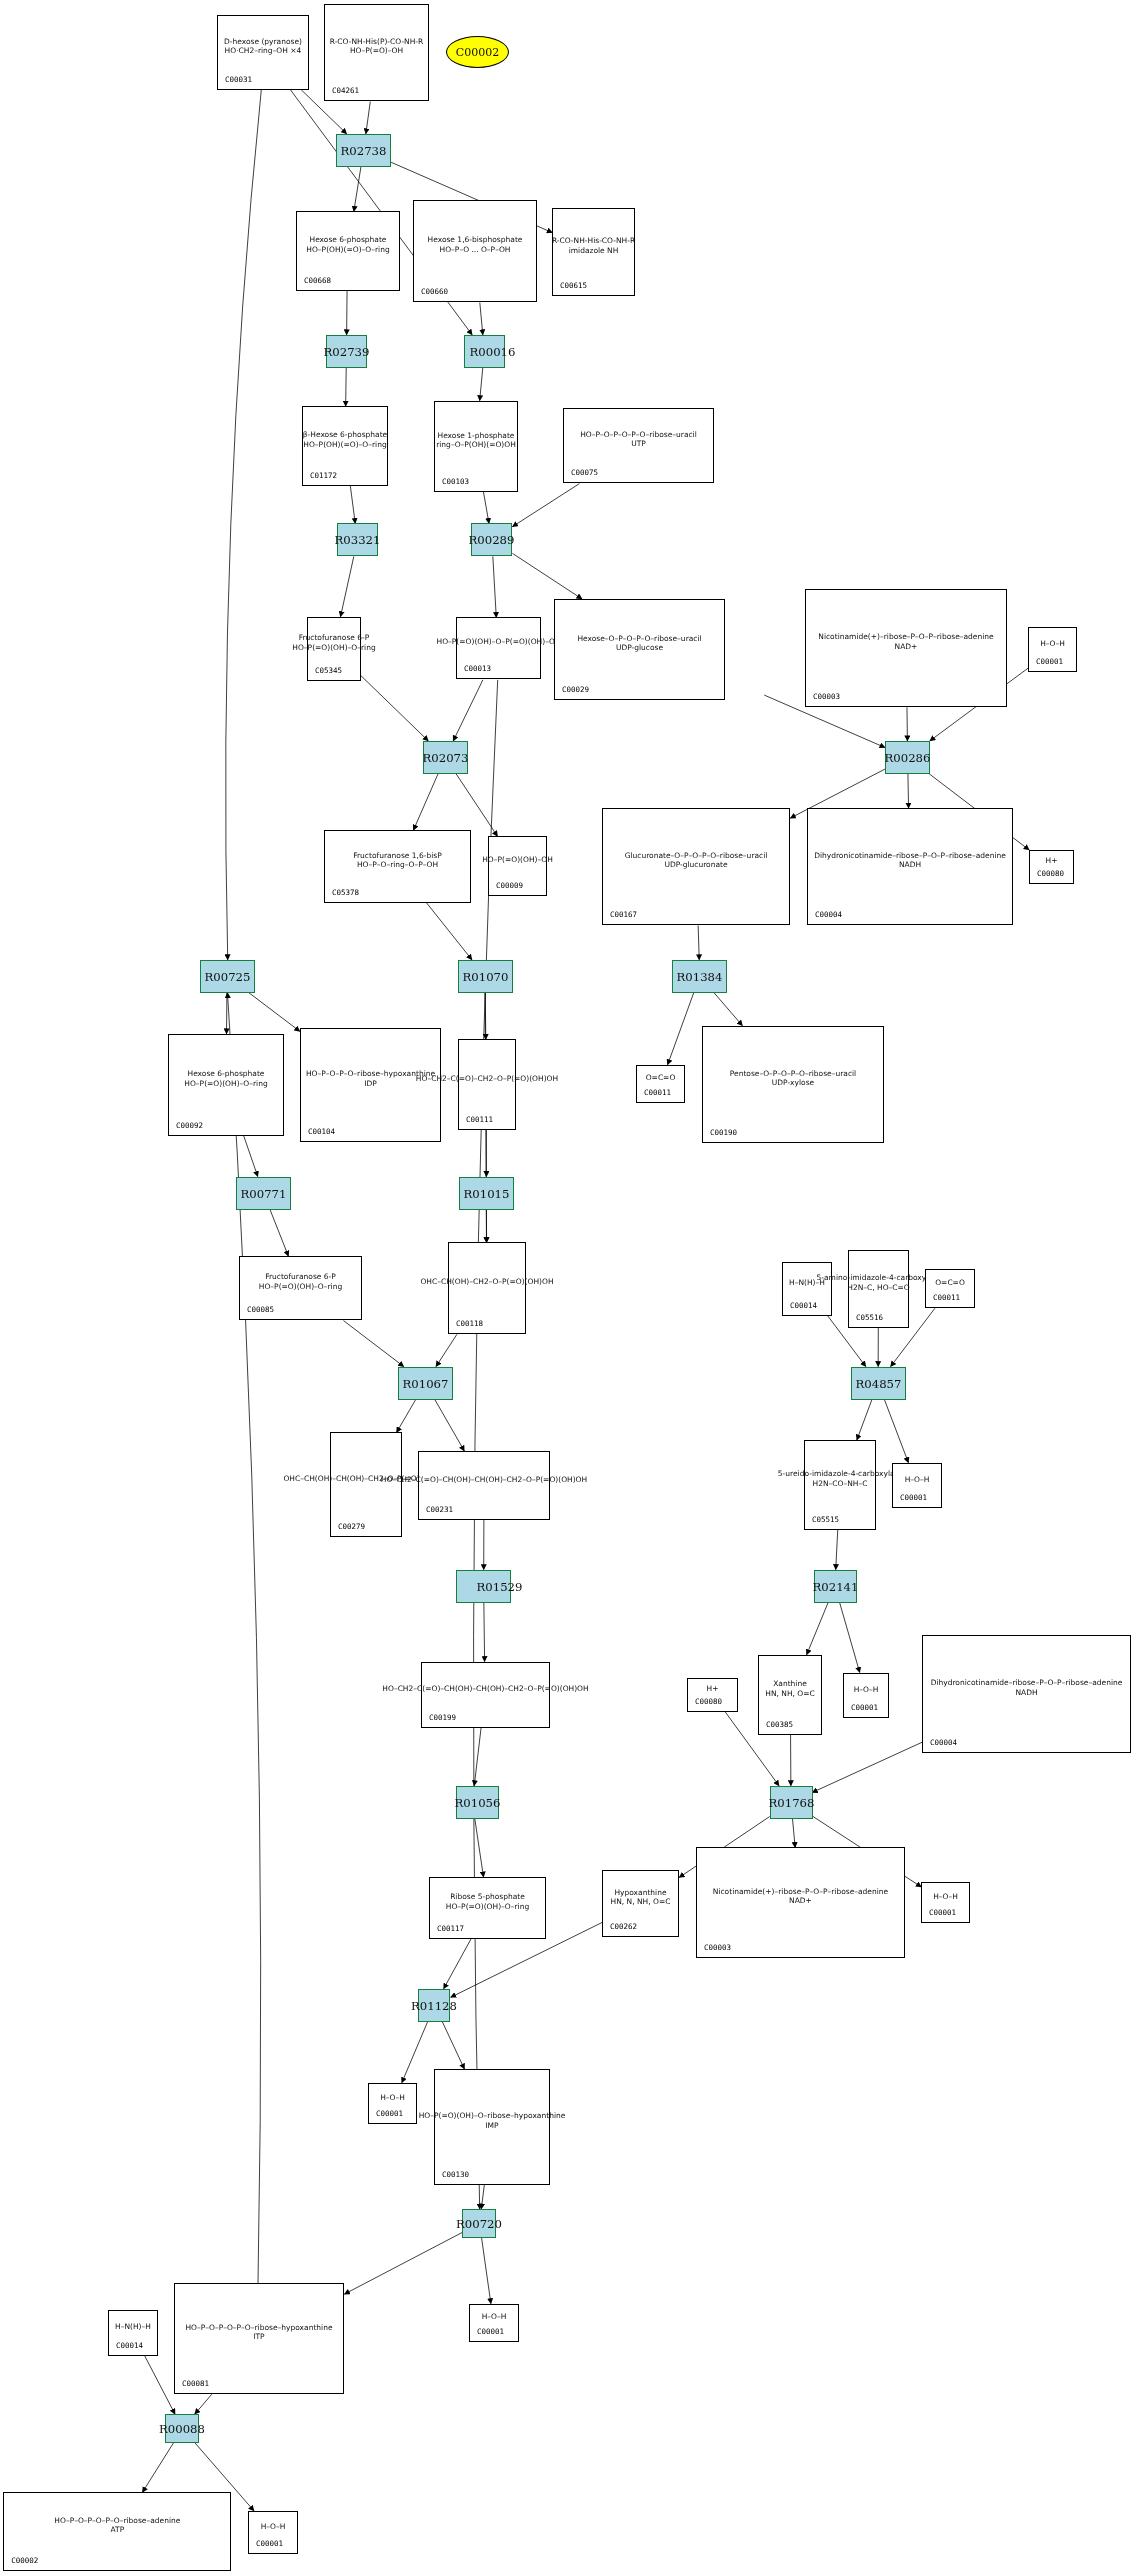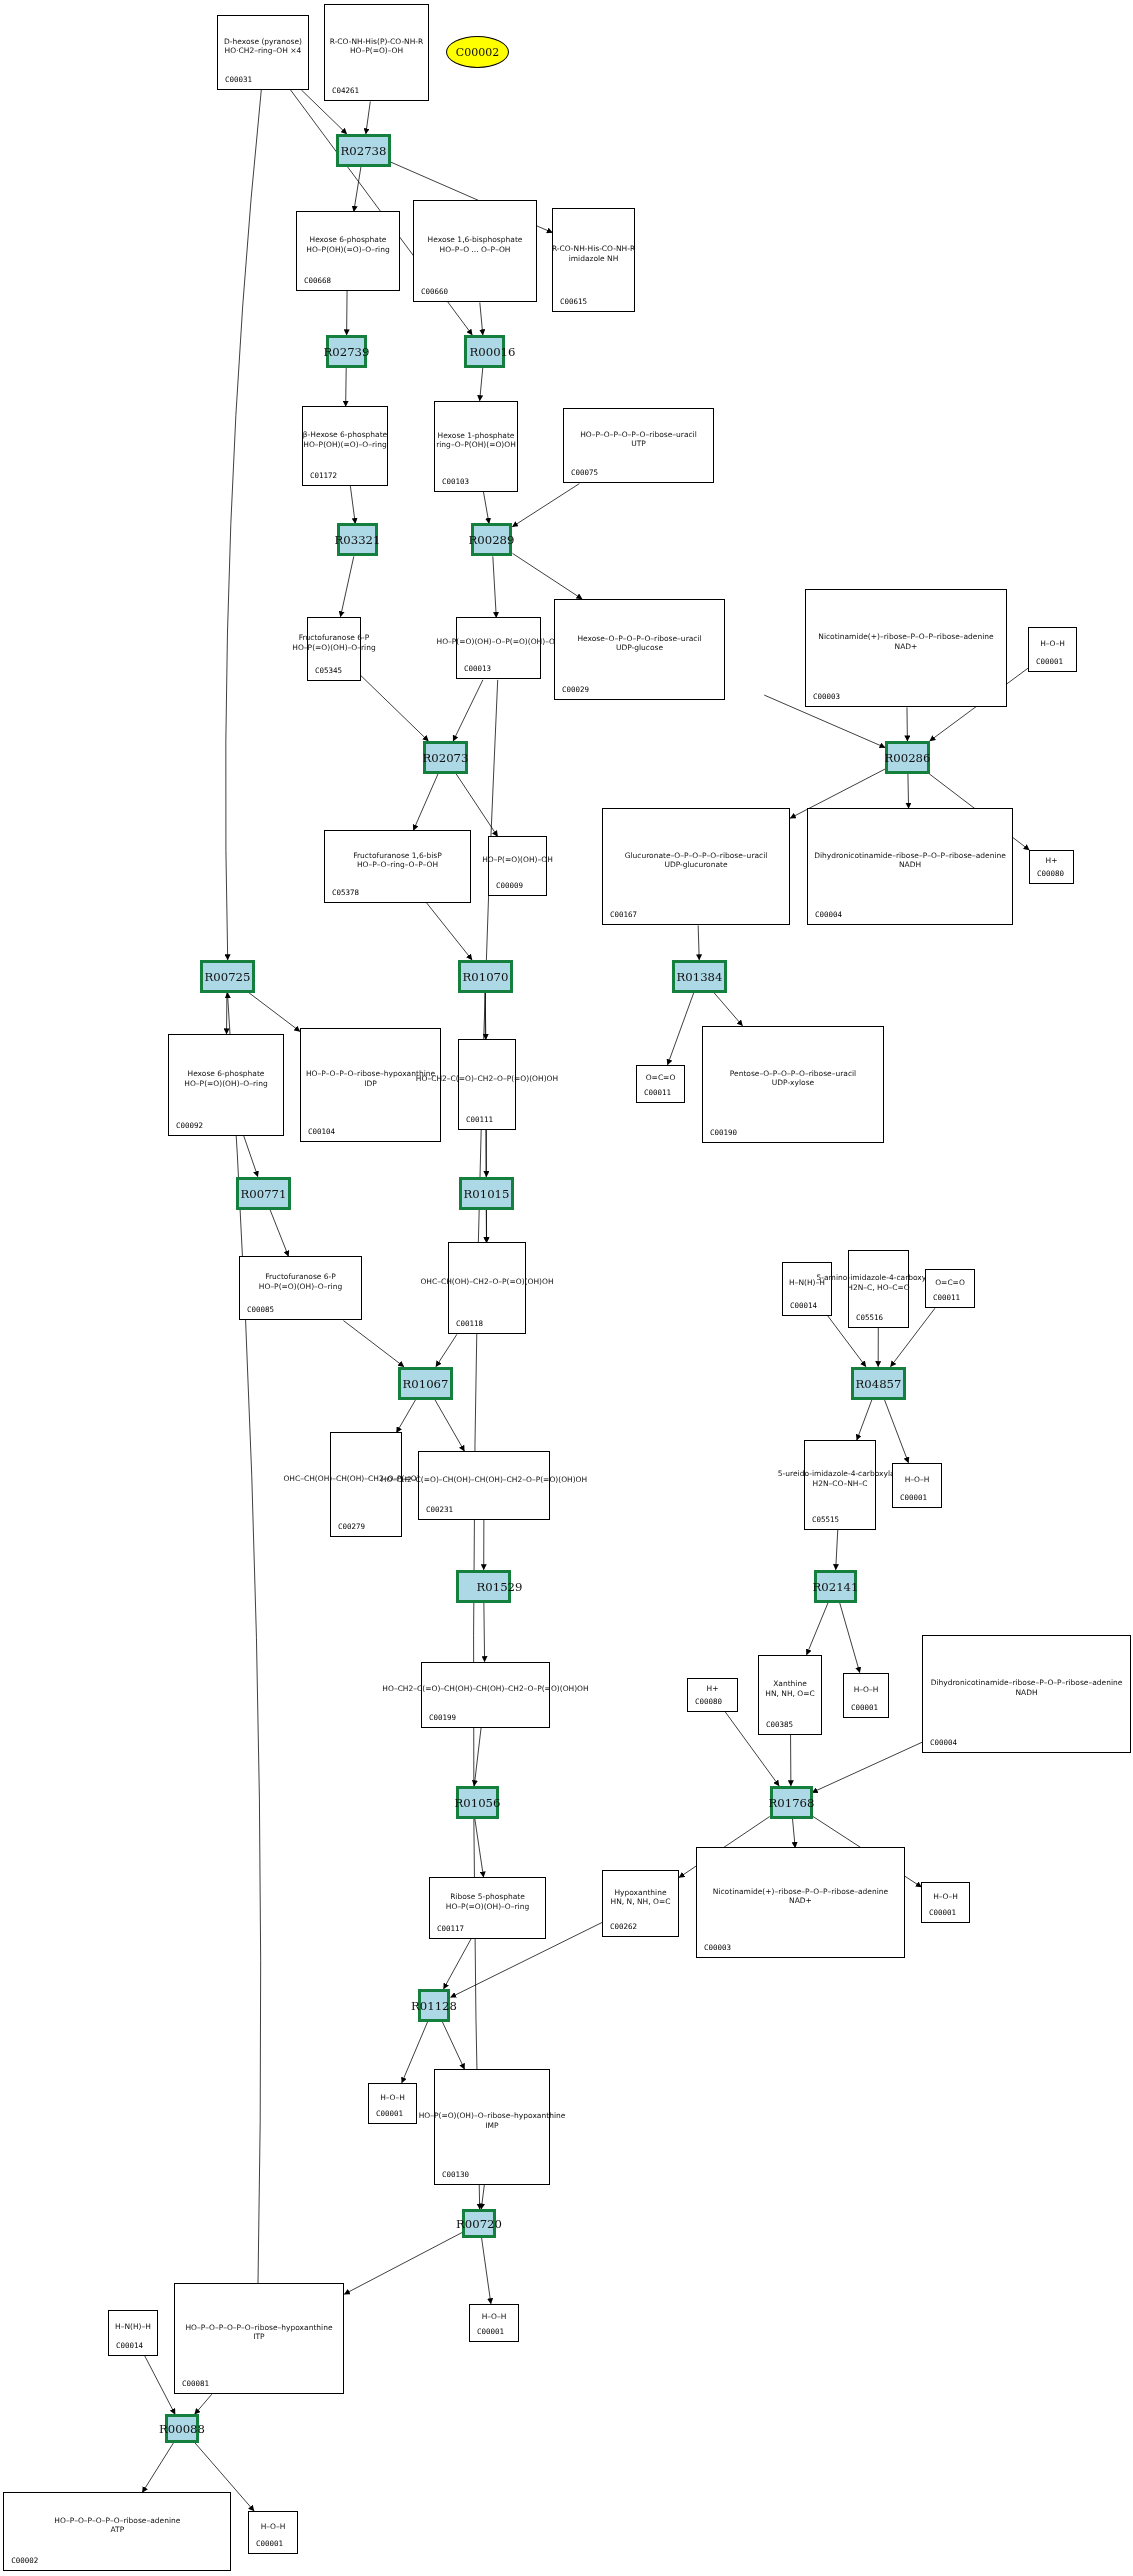--- a/index.html
+++ b/index.html
@@ -6,21 +6,21 @@
   body { width: 1134px; height: 2576px; position: relative; overflow: hidden;
          font-family: "DejaVu Sans", sans-serif; }
   #edges { position: absolute; left: 0; top: 0; width: 1134px; height: 2576px; }
   .cbox { position: absolute; background: #fff; border: 1px solid #000; box-sizing: border-box; }
   .cbox .struct { position: absolute; left: 5.5px; right: 5.5px; top: 5.5px; bottom: 18px;
                   display: flex; align-items: center; justify-content: center;
                   font-family: "DejaVu Sans", sans-serif; font-size: 7.5px; color: #111;
                   text-align: center; white-space: pre; line-height: 1.25; }
   .cbox .cid { position: absolute; left: 6.9px; bottom: 4.8px; font-family: "DejaVu Sans Mono", monospace;
                font-size: 7.5px; color: #000; }
-  .rbox { position: absolute; background: #add8e6; border: 3px solid #15803d; box-sizing: border-box;
+  .rbox { position: absolute; background: #add8e6; border: 1px solid #15803d; box-sizing: border-box;
           display: flex; align-items: center; justify-content: center;
           font-family: "DejaVu Serif", serif; font-size: 11.7px; color: #111; cursor: pointer; }
   .ellipse { position: absolute; background: #ffff00; border: 1px solid #000; border-radius: 50%;
              box-sizing: border-box; display: flex; align-items: center; justify-content: center;
              font-family: "DejaVu Serif", serif; font-size: 11px; color: #111; }
 </style>
 </head>
 <body>
 
 <svg id="edges" xmlns="http://www.w3.org/2000/svg" viewBox="0 0 1653 3755" width="1134" height="2576">
@@ -143,21 +143,21 @@
 <div class="cbox" id="c00668" style="left:296px;top:211px;width:104px;height:80px;">
     <div class="struct">Hexose 6-phosphate
 HO–P(OH)(=O)–O–ring</div>
     <span class="cid">C00668</span>
   </div>
 <div class="cbox" id="c00660" style="left:413px;top:200px;width:124px;height:102px;">
     <div class="struct">Hexose 1,6-bisphosphate
 HO–P–O ... O–P–OH</div>
     <span class="cid">C00660</span>
   </div>
-<div class="cbox" id="c00615" style="left:552px;top:208px;width:83px;height:104px;">
+<div class="cbox" id="c00615" style="left:552px;top:208px;width:83px;height:88px;">
     <div class="struct">R-CO-NH-His-CO-NH-R
 imidazole NH</div>
     <span class="cid">C00615</span>
   </div>
 <div class="cbox" id="c01172" style="left:302px;top:406px;width:86px;height:80px;">
     <div class="struct">β-Hexose 6-phosphate
 HO–P(OH)(=O)–O–ring</div>
     <span class="cid">C01172</span>
   </div>
 <div class="cbox" id="c00103" style="left:434px;top:401px;width:84px;height:91px;">

